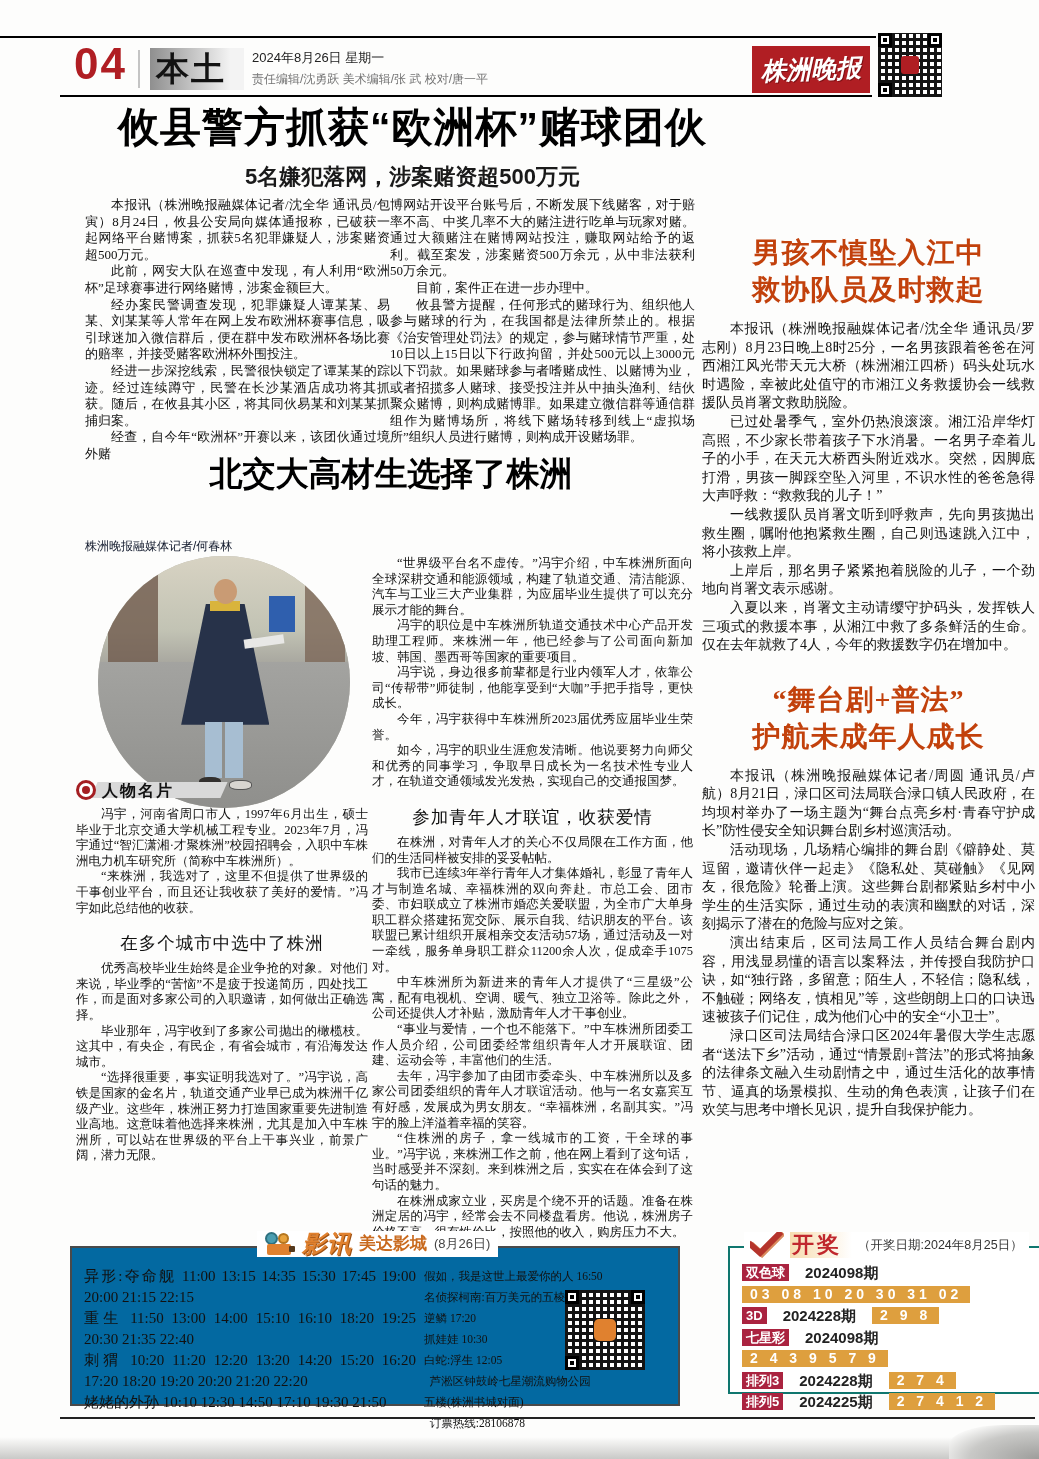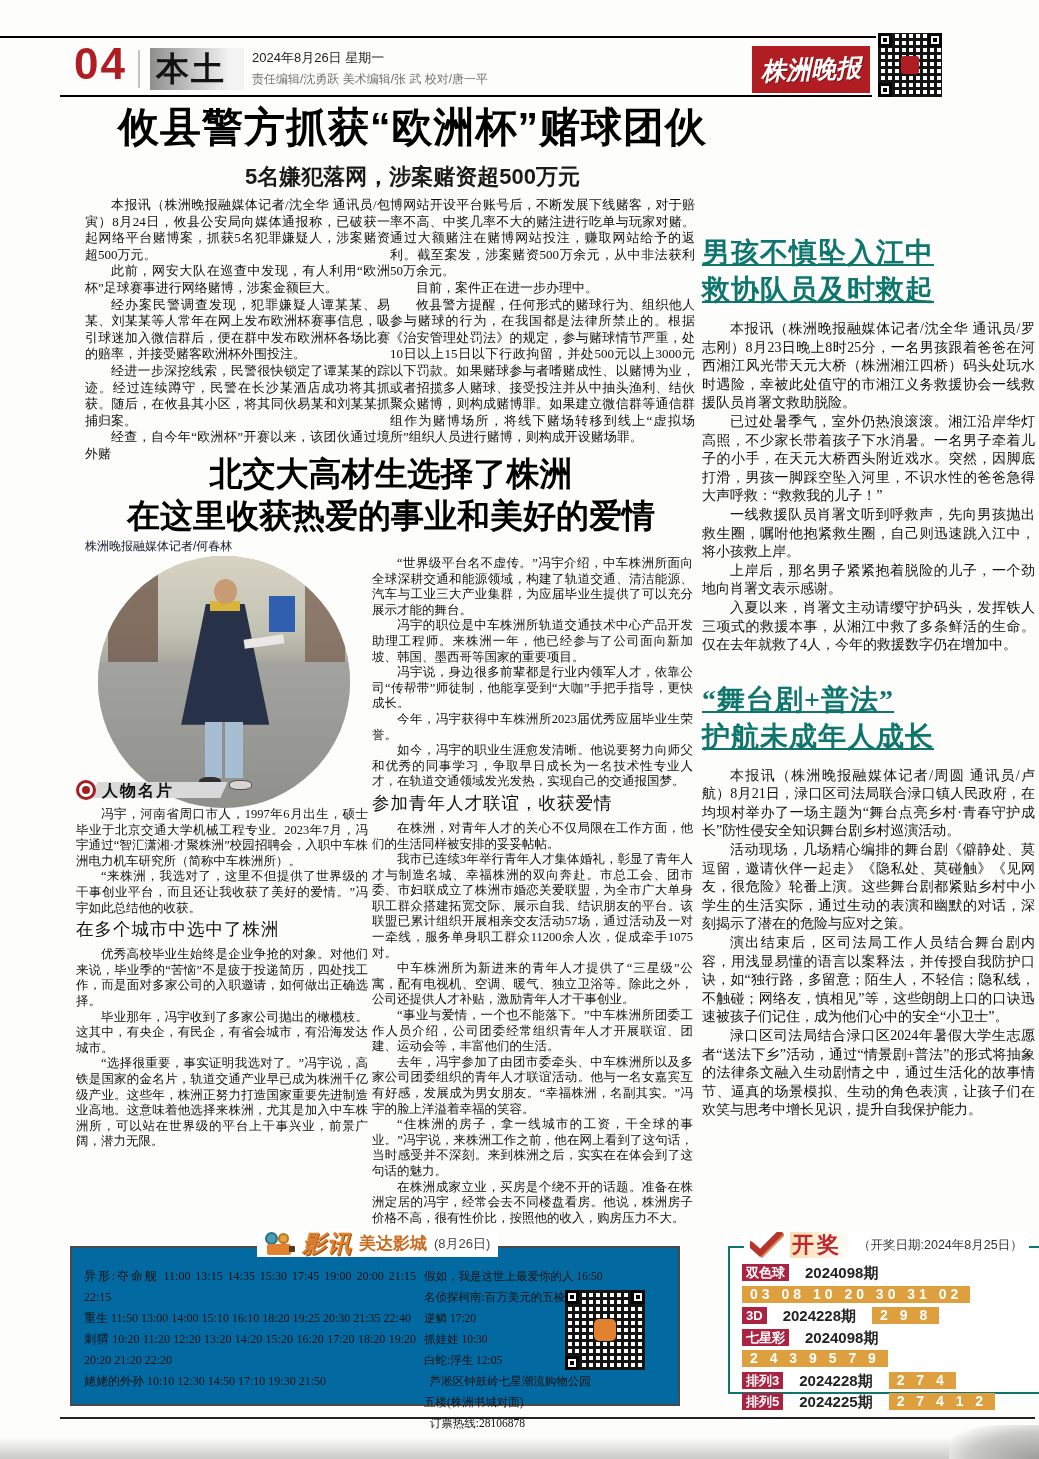--- a/index.html
+++ b/index.html
@@ -40,21 +40,21 @@
   .g-headline { font:bold 41px/52px "Liberation Sans",sans-serif; color:#000; letter-spacing:1px; }
   .g-subhead { margin-top:11px; font:600 22px/26px "Liberation Sans",sans-serif; color:#1a1a1a; }
   .news-col { font-size:13px; line-height:16.6px; text-align:justify; }
   .news-col p { text-indent:2em; }
   .news-col p.cont { text-indent:0; }
   .g-col1 { left:85px; top:197px; width:305px; }
   .g-col2 { left:390px; top:197px; width:305px; }
 
   
   .right-col { left:702px; top:234px; width:333px; }
-  .side-head { font:bold 28px/37px "Liberation Serif",serif; color:#0f766e; letter-spacing:1px;text-decoration:underline; }
+  .side-head { font:bold 28px/37px "Liberation Serif",serif; text-align:center; color:#c2410c; letter-spacing:1px; }
   .side-body { margin-top:12px; font-size:14px; line-height:18.6px; text-align:justify; }
   .side-body p { text-indent:2em; }
   .drama-head { margin-top:26px; }
 
   
   .f-title { left:85px; top:453px; width:612px; text-align:center; font:bold 33px/42px "Liberation Serif",serif; color:#000; }
   .f-byline { left:85px; top:539px; width:612px; text-align:left; font:12px/14px "Liberation Sans",sans-serif; color:#0f172a; }
 
   .photo { left:98px; top:556px; width:252px; height:252px; border-radius:50%; overflow:hidden; background:#b9b6ad; }
   .photo .scene-top { position:absolute; left:0; top:0; width:100%; height:42%;
@@ -76,38 +76,38 @@
 
   .f-left { left:76px; top:779px; width:292px; }
   .tag-row { position:relative; height:24px; margin-bottom:4px; }
   .tag-bg { position:absolute; left:18px; top:3px; width:130px; height:16px; background:#d9d9d9; transform:skewX(-24deg); }
   .tag-icon { position:absolute; left:0; top:1px; width:20px; height:20px; border-radius:50%;
     border:3px solid #a41e22; background:#fff; }
   .tag-icon::after { content:""; position:absolute; left:3px; top:3px; width:8px; height:8px; border-radius:50%; background:#a41e22; }
   .tag-label { position:absolute; left:26px; top:2px; font:bold 16px/20px "Liberation Sans",sans-serif; color:#111; letter-spacing:2px; }
   .feat-col { font-size:12.5px; line-height:15.6px; text-align:justify; }
   .feat-col p { text-indent:2em; }
-  .feat-sub { margin:2px 0 7px; text-indent:0 !important;
+  .feat-sub { margin:16px 0 7px; text-align:center; text-indent:0 !important;
     font:500 17.5px/22px "Liberation Sans",sans-serif; letter-spacing:1px; }
   .f-mid { left:372px; top:556px; width:321px; }
 
   
   .cinema { left:70px; top:1246px; width:610px; height:160px; border:2px solid #4a4a4a; background:#0369a1; }
   .cin-header { position:absolute; left:185px; top:-17px; display:flex; align-items:center; gap:7px;
     background:#fff; padding:0 8px; }
   .projector { position:relative; width:30px; height:24px; }
   .projector .reel1 { position:absolute; left:0; top:0; width:13px; height:13px; border-radius:50%; background:#4a9db0; border:2px solid #2e7180; }
   .projector .reel2 { position:absolute; left:13px; top:1px; width:11px; height:11px; border-radius:50%; background:#e8a33d; border:2px solid #b5761f; }
   .projector .bodyp { position:absolute; left:2px; top:12px; width:24px; height:11px; background:#e0812f; border-radius:2px; }
   .projector .lens { position:absolute; left:24px; top:14px; width:6px; height:6px; background:#55391d; border-radius:1px; }
   .cin-logo { font:bold italic 24px/26px "Liberation Sans",sans-serif; color:#e0812f;
     text-shadow:1px 1px 0 #9c4f12; letter-spacing:1px; }
   .cin-name { font:bold 17px/20px "Liberation Sans",sans-serif; color:#c96a1e; }
   .cin-date { font:13px/20px "Liberation Sans",sans-serif; color:#444; }
-  .cin-left { position:absolute; left:12px; top:18px; width:332px; font-size:12px; line-height:21px; text-align:justify; }
+  .cin-left { position:absolute; left:12px; top:18px; width:332px; font-size:15px; line-height:21px; text-align:justify; }
   .cin-right { position:absolute; left:352px; top:18px; width:250px; font-size:11.5px; line-height:21px; }
   .cin-right .addr { text-indent:0.5em; }
   .cin-qr { left:493px; top:42px; width:80px; height:80px; position:absolute; }
   .cin-qr .seal { width:22px; height:22px; background:#e0812f; border-radius:5px; }
 
   
   .lottery { left:728px; top:1246px; width:335px; height:148px; border:2px solid #0f766e; background:#fff; }
   .lot-header { position:absolute; left:14px; top:-16px; display:flex; align-items:center; gap:6px;
     background:#fff; padding:0 6px; }
   .check-icon { width:34px; height:26px; }
@@ -186,21 +186,20 @@
   <div class="side-body">
     <p>本报讯（株洲晚报融媒体记者/周圆 通讯员/卢航）8月21日，渌口区司法局联合渌口镇人民政府，在均坝村举办了一场主题为“舞台点亮乡村·青春守护成长”防性侵安全知识舞台剧乡村巡演活动。</p>
     <p>活动现场，几场精心编排的舞台剧《僻静处、莫逗留，邀请伙伴一起走》《隐私处、莫碰触》《见网友，很危险》轮番上演。这些舞台剧都紧贴乡村中小学生的生活实际，通过生动的表演和幽默的对话，深刻揭示了潜在的危险与应对之策。</p>
     <p>演出结束后，区司法局工作人员结合舞台剧内容，用浅显易懂的语言以案释法，并传授自我防护口诀，如“独行路，多留意；陌生人，不轻信；隐私线，不触碰；网络友，慎相见”等，这些朗朗上口的口诀迅速被孩子们记住，成为他们心中的安全“小卫士”。</p>
     <p>渌口区司法局结合渌口区2024年暑假大学生志愿者“送法下乡”活动，通过“情景剧+普法”的形式将抽象的法律条文融入生动剧情之中，通过生活化的故事情节、逼真的场景模拟、生动的角色表演，让孩子们在欢笑与思考中增长见识，提升自我保护能力。</p>
   </div>
 </div>
 
 <div class="abs f-title">
   <div>北交大高材生选择了株洲</div>
-  <div>在这里收获热爱的事业和美好的爱情</div>
 </div>
 <div class="abs f-byline">株洲晚报融媒体记者/何春林</div>
 
 <div class="abs photo">
   <div class="scene-top"></div>
   <div class="bldg-l"></div>
   <div class="bldg-r"></div>
   <div class="sign"></div>
   <div class="road"></div>
   <div class="gown"></div>

